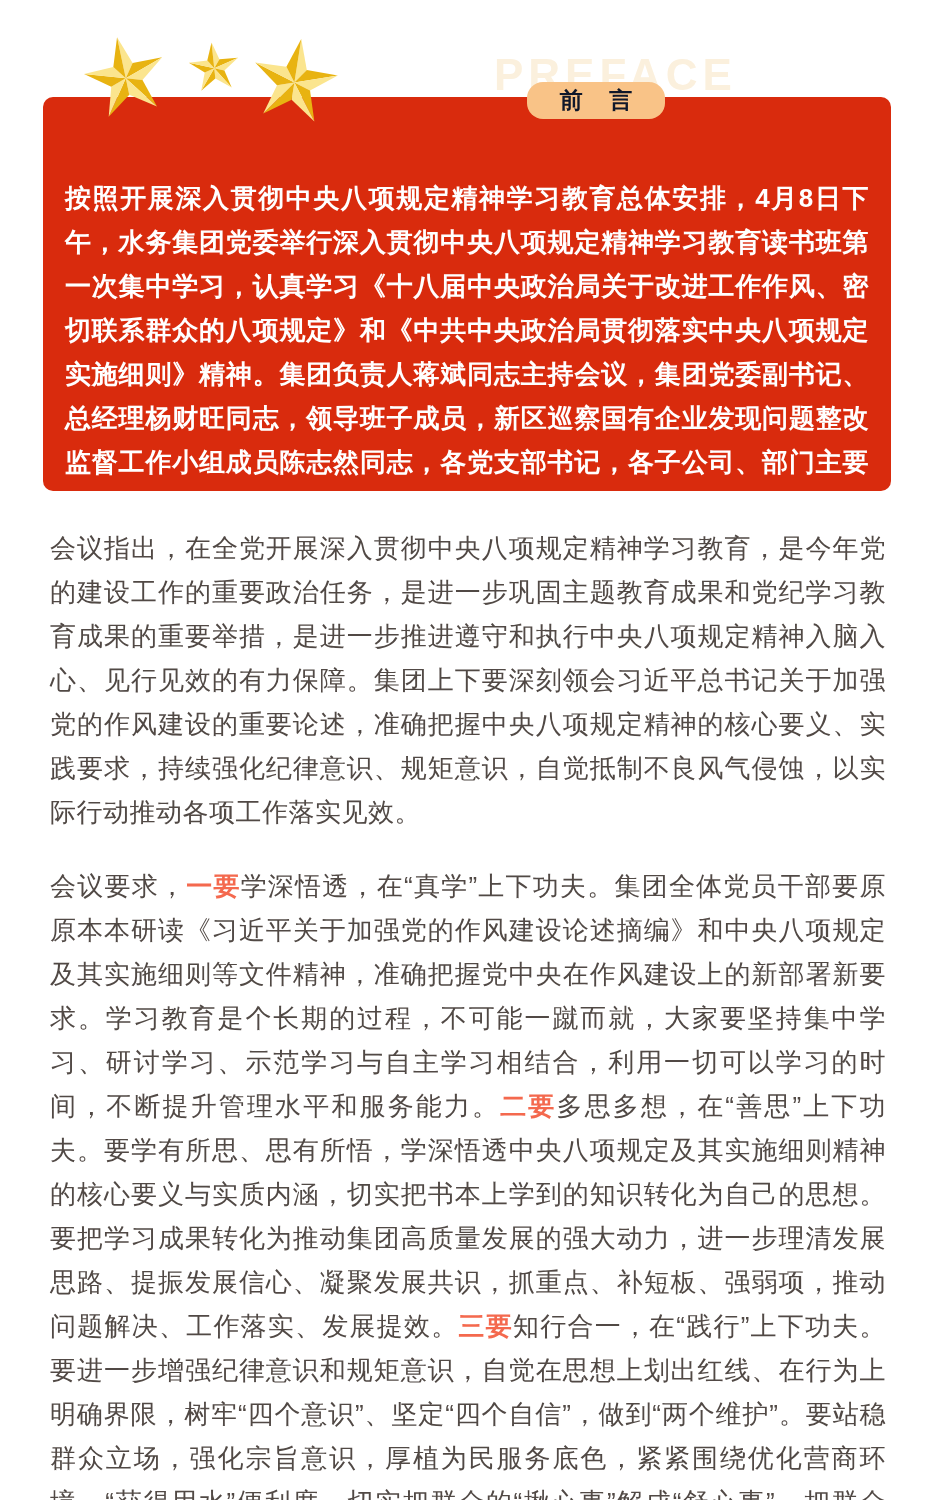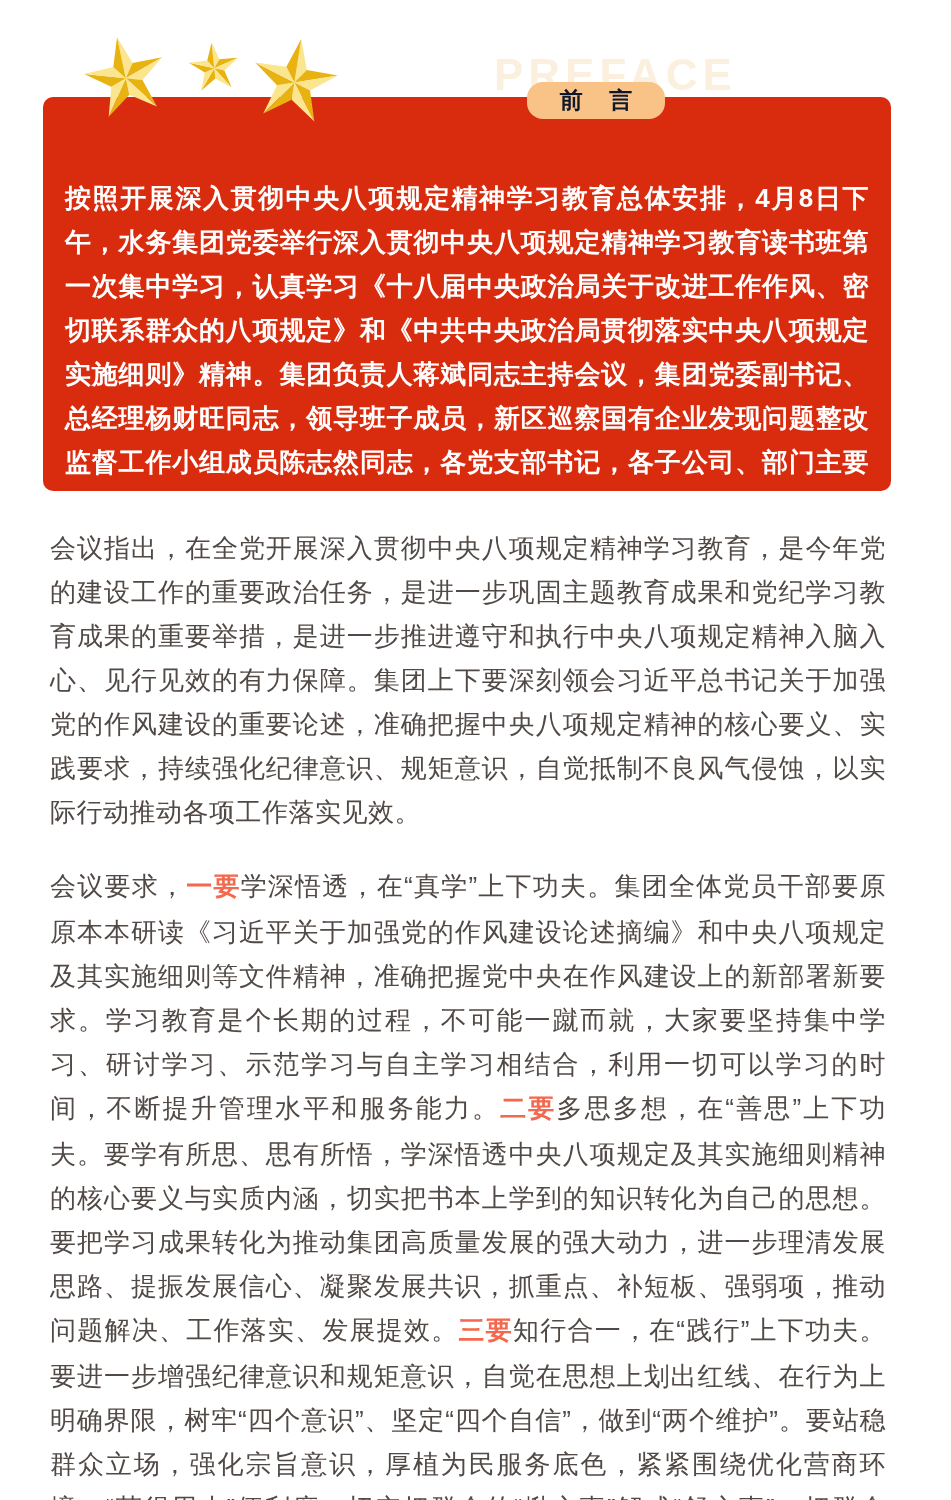--- a/index.html
+++ b/index.html
@@ -69,21 +69,20 @@
     color:var(--body-text);
     font-size:26px;
     line-height:44px;
     letter-spacing:0.5px;
     text-align:justify;
   }
   .content p + p{margin-top:30px;}
   .content .hl{
     color:var(--hl);
     font-weight:bold;
-    font-family:Liberation Mono, monospace;
   }
 </style>
 </head>
 <body>
 
 <div class="page">
 
   <svg class="star star-1" viewBox="0 0 200 184" xmlns="http://www.w3.org/2000/svg">
     <polygon class="f-l" points="100,101 100,1 123.5,68.6"></polygon>
     <polygon class="f-d" points="100,101 123.5,68.6 195.1,70.1"></polygon>

